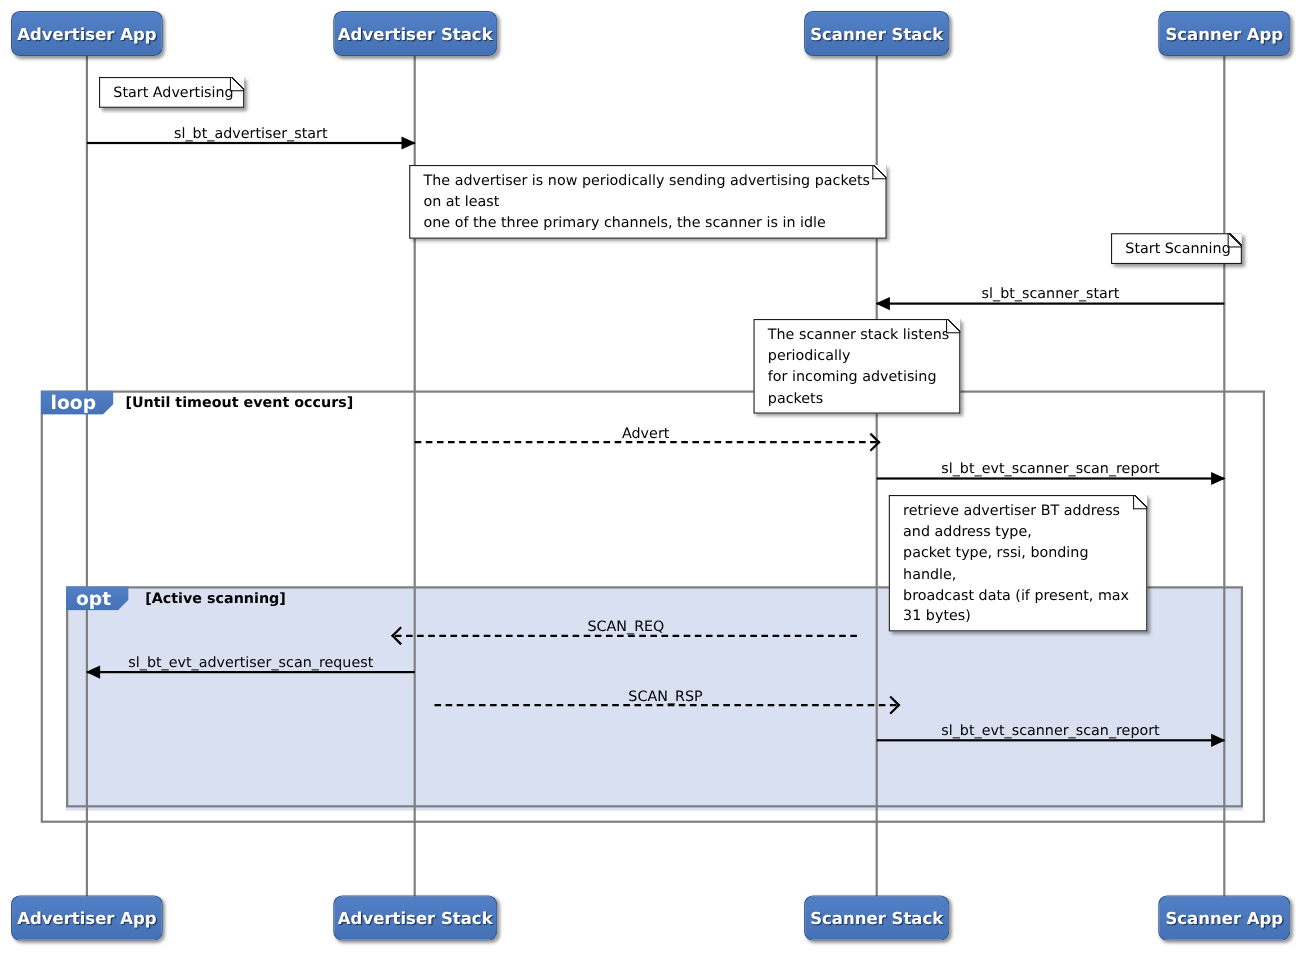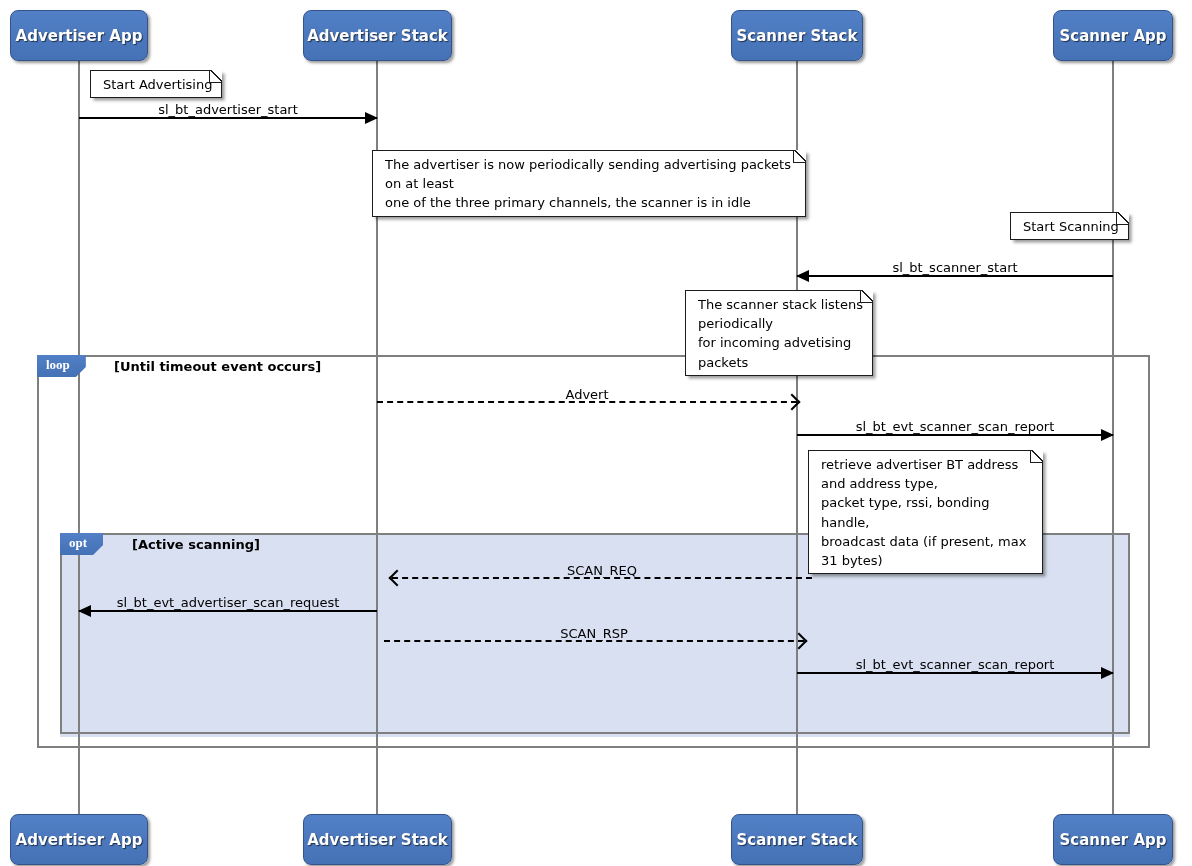--- a/index.html
+++ b/index.html
@@ -2,41 +2,40 @@
 <html><head>
 <meta charset="utf-8">
 <style>
   html,body{margin:0;padding:0;background:#ffffff;}
   #canvas{
     position:relative;width:1192px;height:866px;background:#ffffff;overflow:hidden;
     font-family:"DejaVu Sans","Liberation Sans",sans-serif;color:#000;
   }
   
   .pbox{
-    position:absolute;height:51px;box-sizing:border-box;z-index:4;
+    position:absolute;height:41px;box-sizing:border-box;z-index:4;
     background:linear-gradient(#5280c6,#4571b5);
     border:1px solid #33538a;border-radius:8px;
     box-shadow:2px 2px 3px rgba(0,0,0,0.4);
     display:flex;align-items:center;justify-content:center;
   }
   .pbox .plabel{
     color:#ffffff;font-size:15px;font-weight:bold;
     text-shadow:1px 1px 1px rgba(0,0,0,0.6);white-space:nowrap;
   }
   
   .lifeline{position:absolute;top:51px;height:764px;width:2px;background:#7f7f7f;z-index:2;}
   
   .opt-fill{position:absolute;left:60px;top:533px;width:1070px;height:204px;background:#d8e0f1;z-index:1;}
   .frame{position:absolute;border:2px solid #7f7f7f;box-sizing:border-box;background:transparent;z-index:3;}
   .frame-tab{
     position:absolute;left:-2px;top:-2px;height:22px;box-sizing:border-box;
-    background:linear-gradient(#5280c6,#4571b5);color:#fff;font-size:13px;font-weight:bold;
+    background:linear-gradient(#5280c6,#4571b5);color:#fff;font-size:17px;font-weight:bold;
     padding:2px 16px 0 9px;
     clip-path:polygon(0 0,100% 0,100% 55%,calc(100% - 10px) 100%,0 100%);
-    font-family:Liberation Serif, serif;
   }
   .frame-guard{
     position:absolute;top:2px;font-size:13px;font-weight:bold;color:#000;white-space:nowrap;
   }
   
   .message{position:absolute;height:18px;z-index:5;}
   .msg-label{
     position:absolute;left:0;right:0;bottom:2px;text-align:center;
     font-size:13px;color:#000;white-space:nowrap;
   }
@@ -104,21 +103,21 @@
   <div class="pbox" style="left:303px;top:814px;width:149px;">
     <span class="plabel">Advertiser Stack</span>
   </div>
   <div class="pbox" style="left:731px;top:814px;width:132px;">
     <span class="plabel">Scanner Stack</span>
   </div>
   <div class="pbox" style="left:1053px;top:814px;width:120px;">
     <span class="plabel">Scanner App</span>
   </div>
 
-  <div class="message" style="left:79px;top:101px;width:298px;">
+  <div class="message" style="left:79px;top:113px;width:298px;">
     <span class="msg-label">sl_bt_advertiser_start</span>
     <span class="msg-line solid"></span>
     <span class="head fill-right"></span>
   </div>
 
   <div class="message" style="left:377px;top:386px;width:420px;">
     <span class="msg-label">Advert</span>
     <span class="msg-line dashed"></span>
     <span class="head open-right"></span>
   </div>
@@ -128,33 +127,33 @@
     <span class="msg-line solid"></span>
     <span class="head fill-left"></span>
   </div>
 
   <div class="message" style="left:797px;top:418px;width:316px;">
     <span class="msg-label">sl_bt_evt_scanner_scan_report</span>
     <span class="msg-line solid"></span>
     <span class="head fill-right"></span>
   </div>
 
-  <div class="message" style="left:392px;top:562px;width:420px;">
+  <div class="message" style="left:359px;top:562px;width:420px;">
     <span class="msg-label">SCAN_REQ</span>
     <span class="msg-line dashed"></span>
     <span class="head open-left"></span>
   </div>
 
   <div class="message" style="left:79px;top:594px;width:298px;">
     <span class="msg-label">sl_bt_evt_advertiser_scan_request</span>
     <span class="msg-line solid"></span>
     <span class="head fill-left"></span>
   </div>
 
-  <div class="message" style="left:384px;top:625px;width:420px;">
+  <div class="message" style="left:395px;top:625px;width:420px;">
     <span class="msg-label">SCAN_RSP</span>
     <span class="msg-line dashed"></span>
     <span class="head open-right"></span>
   </div>
 
   <div class="message" style="left:797px;top:656px;width:316px;">
     <span class="msg-label">sl_bt_evt_scanner_scan_report</span>
     <span class="msg-line solid"></span>
     <span class="head fill-right"></span>
   </div>

